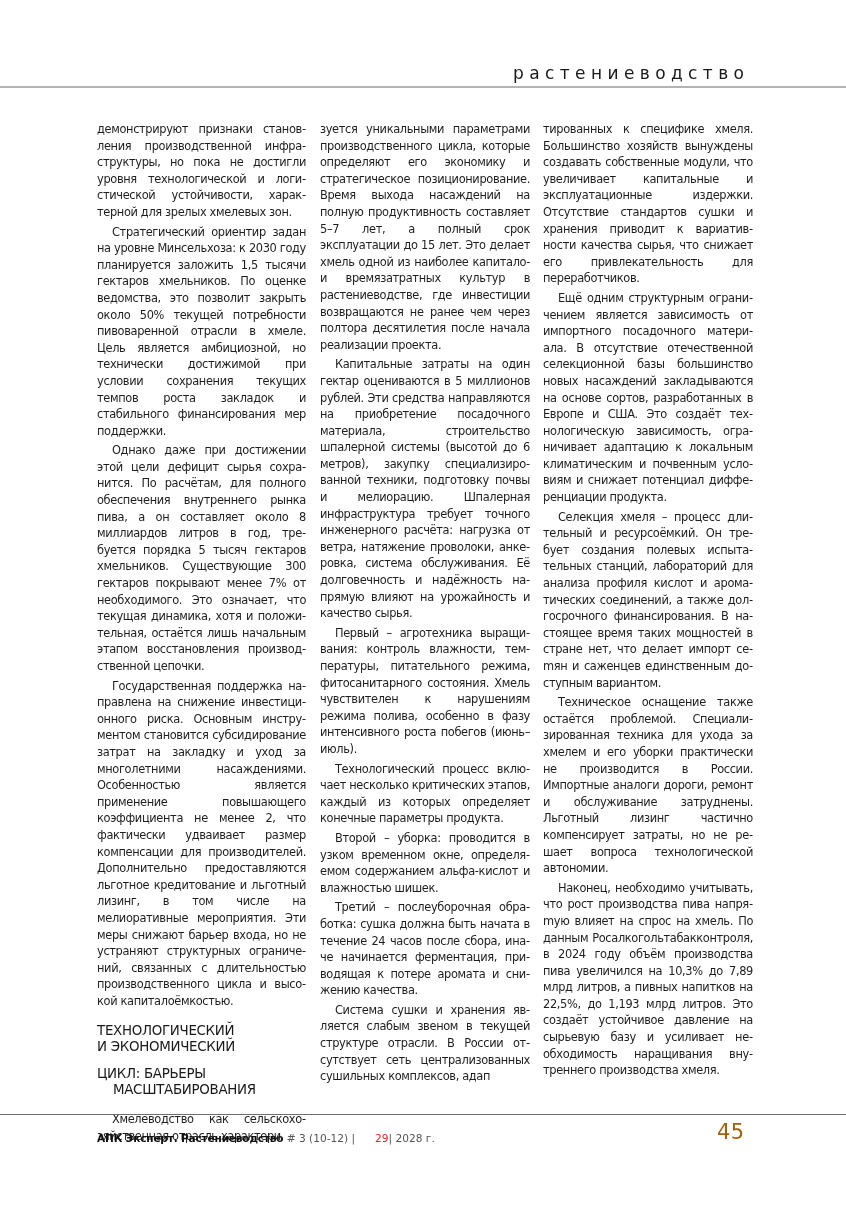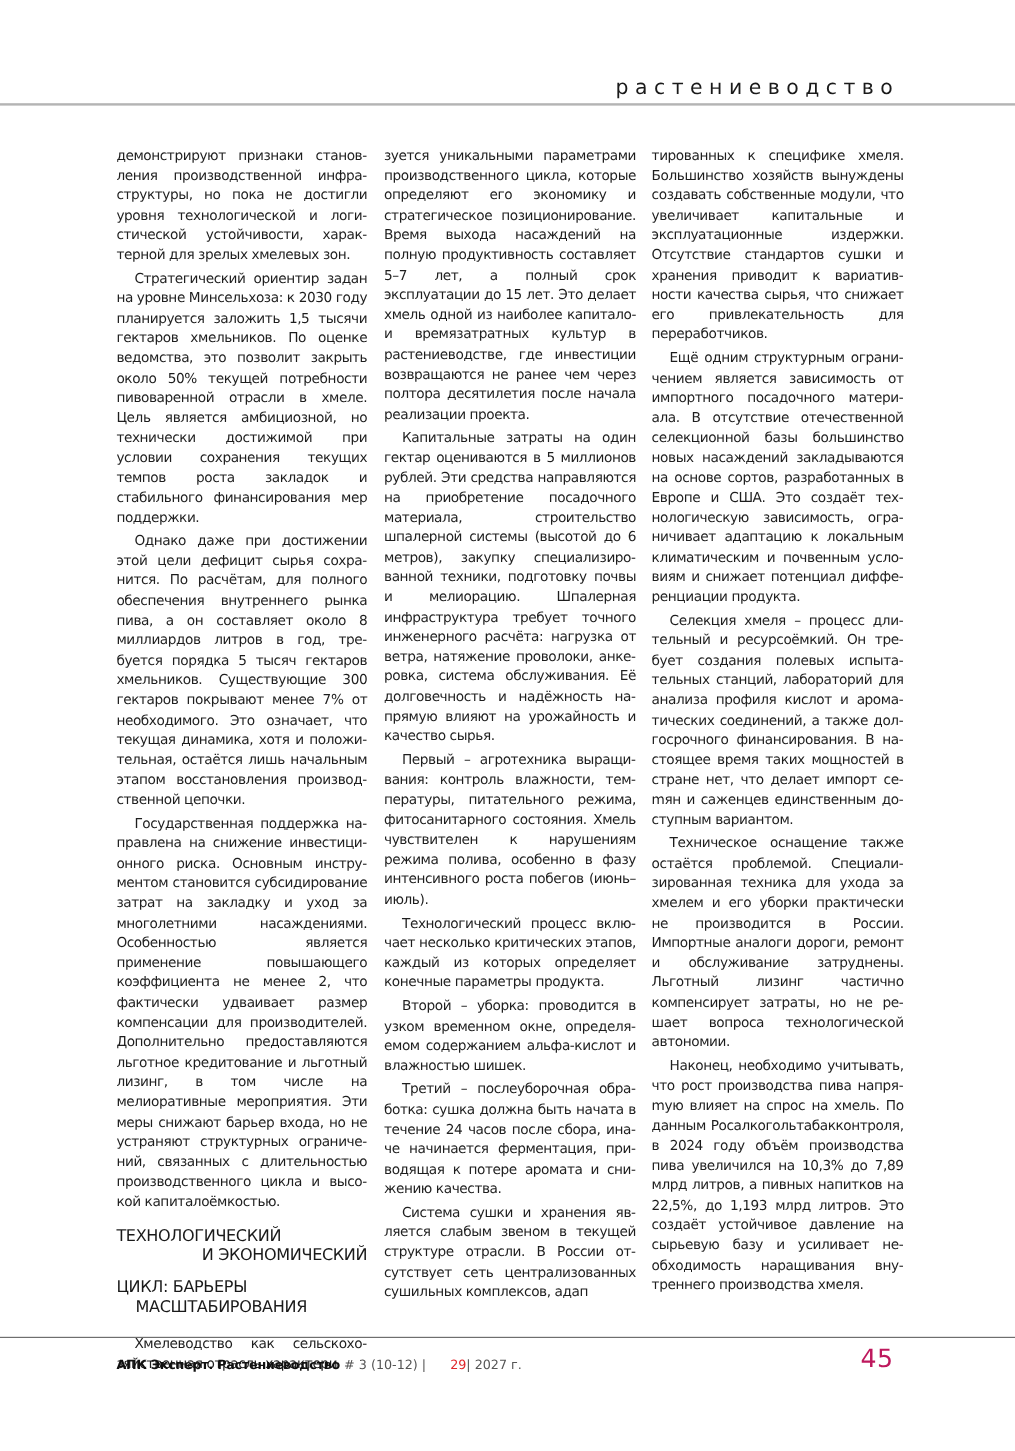--- a/index.html
+++ b/index.html
@@ -114,42 +114,42 @@
     .footer .journal .issue-total {
       color: #e0262b;
       padding-left: 20px;
     }
     .footer .page-number {
       position: absolute;
       left: 717px;
       top: 6px;
       font-size: 21px;
       line-height: 24px;
-      color: #be185d;
+      color: #a16207;
       font-family: "DejaVu Sans", sans-serif;
       letter-spacing: 0.5px;
     }
   </style>
 </head>
 <body>
 
 <header class="running-head">
   <div class="section-title">растениеводство</div>
   <div class="rule"></div>
 </header>
 
 <main class="columns">
   <div class="col c1">
       <p class="cont">демонстрируют признаки станов­ления производственной инфра­структуры, но пока не достигли уровня технологической и логи­стической устойчивости, харак­терной для зрелых хмелевых зон.</p>
       <p>Стратегический ориентир задан на уровне Минсельхоза: к 2030 году планируется заложить 1,5 тысячи гектаров хмельников. По оценке ве­домства, это позволит закрыть око­ло 50% текущей потребности пи­воваренной отрасли в хмеле. Цель является амбициозной, но техниче­ски достижимой при условии сохра­нения текущих темпов роста закла­док и стабильного финансирования мер поддержки.</p>
       <p>Однако даже при достижении этой цели дефицит сырья сохра­нится. По расчётам, для полного обеспечения внутреннего рын­ка пива, а он составляет около 8 миллиардов литров в год, тре­буется порядка 5 тысяч гектаров хмельников. Существующие 300 гектаров покрывают менее 7% от необходимого. Это означает, что текущая динамика, хотя и положи­тельная, остаётся лишь начальным этапом восстановления производ­ственной цепочки.</p>
       <p>Государственная поддержка на­правлена на снижение инвестици­онного риска. Основным инстру­ментом становится субсидирование затрат на закладку и уход за много­летними насаждениями. Особенно­стью является применение повы­шающего коэффициента не менее 2, что фактически удваивает раз­мер компенсации для производи­телей. Дополнительно предостав­ляются льготное кредитование и льготный лизинг, в том числе на мелиоративные мероприятия. Эти меры снижают барьер входа, но не устраняют структурных ограниче­ний, связанных с длительностью производственного цикла и высо­кой капиталоёмкостью.</p>
       <h2>
         <span style="display: block;">Технологический</span>
-        <span style="display: block; text-align: right;">и экономический</span>
+        <span style="display: block;">и экономический</span>
         <span style="display: block; margin-top: 12px;">цикл: барьеры</span>
         <span style="display: block; margin-left: 16px;">масштабирования</span>
       </h2>
       <p>Хмелеводство как сельскохо­зяйственная отрасль характери­</p>
     </div>
   <div class="col c2">
       <p class="cont">зуется уникальными параметра­ми производственного цикла, которые определяют его эко­номику и стратегическое пози­ционирование. Время выхода насаждений на полную продук­тивность составляет 5–7 лет, а полный срок эксплуатации до 15 лет. Это делает хмель одной из наиболее капитало- и времяза­тратных культур в растениевод­стве, где инвестиции возвраща­ются не ранее чем через полтора десятилетия после начала реали­зации проекта.</p>
       <p>Капитальные затраты на один гектар оцениваются в 5 миллио­нов рублей. Эти средства направ­ляются на приобретение посадоч­ного материала, строительство шпалерной системы (высотой до 6 метров), закупку специализиро­ванной техники, подготовку по­чвы и мелиорацию. Шпалерная инфраструктура требует точного инженерного расчёта: нагрузка от ветра, натяжение проволоки, анке­ровка, система обслуживания. Её долговечность и надёжность на­прямую влияют на урожайность и качество сырья.</p>
       <p>Первый – агротехника выращи­вания: контроль влажности, тем­пературы, питательного режи­ма, фитосанитарного состояния. Хмель чувствителен к нарушени­ям режима полива, особенно в фазу интенсивного роста побегов (июнь–июль).</p>
       <p>Технологический процесс вклю­чает несколько критических эта­пов, каждый из которых определя­ет конечные параметры продукта.</p>
@@ -162,16 +162,16 @@
       <p>Ещё одним структурным ограни­чением является зависимость от импортного посадочного матери­ала. В отсутствие отечественной селекционной базы большинство новых насаждений закладываются на основе сортов, разработанных в Европе и США. Это создаёт тех­нологическую зависимость, огра­ничивает адаптацию к локальным климатическим и почвенным усло­виям и снижает потенциал диффе­ренциации продукта.</p>
       <p>Селекция хмеля – процесс дли­тельный и ресурсоёмкий. Он тре­бует создания полевых испыта­тельных станций, лабораторий для анализа профиля кислот и арома­тических соединений, а также дол­госрочного финансирования. В на­стоящее время таких мощностей в стране нет, что делает импорт се­mян и саженцев единственным до­ступным вариантом.</p>
       <p>Техническое оснащение также остаётся проблемой. Специали­зированная техника для ухода за хмелем и его уборки практиче­ски не производится в России. Импортные аналоги дороги, ре­монт и обслуживание затрудне­ны. Льготный лизинг частично компенсирует затраты, но не ре­шает вопроса технологической автономии.</p>
       <p>Наконец, необходимо учитывать, что рост производства пива напря­mую влияет на спрос на хмель. По данным Росалкогольтабакконтро­ля, в 2024 году объём производ­ства пива увеличился на 10,3% до 7,89 млрд литров, а пивных напит­ков на 22,5%, до 1,193 млрд литров. Это создаёт устойчивое давление на сырьевую базу и усиливает не­обходимость наращивания вну­треннего производства хмеля.</p>
     </div>
 </main>
 
 <footer class="footer">
   <div class="rule"></div>
   <div class="journal">
-    <span class="name">АПК Эксперт. Растениеводство</span><span class="issue"> # 3 (10-12) |</span><span class="issue-total">29</span><span class="issue">| 2027 г.</span>
+    <span class="name">АПК Эксперт. Растениеводство</span><span class="issue"> # 3 (10-12) |</span><span class="issue-total">29</span><span class="issue">| 2028 г.</span>
   </div>
   <div class="page-number">45</div>
 </footer>
 
 </body></html>

